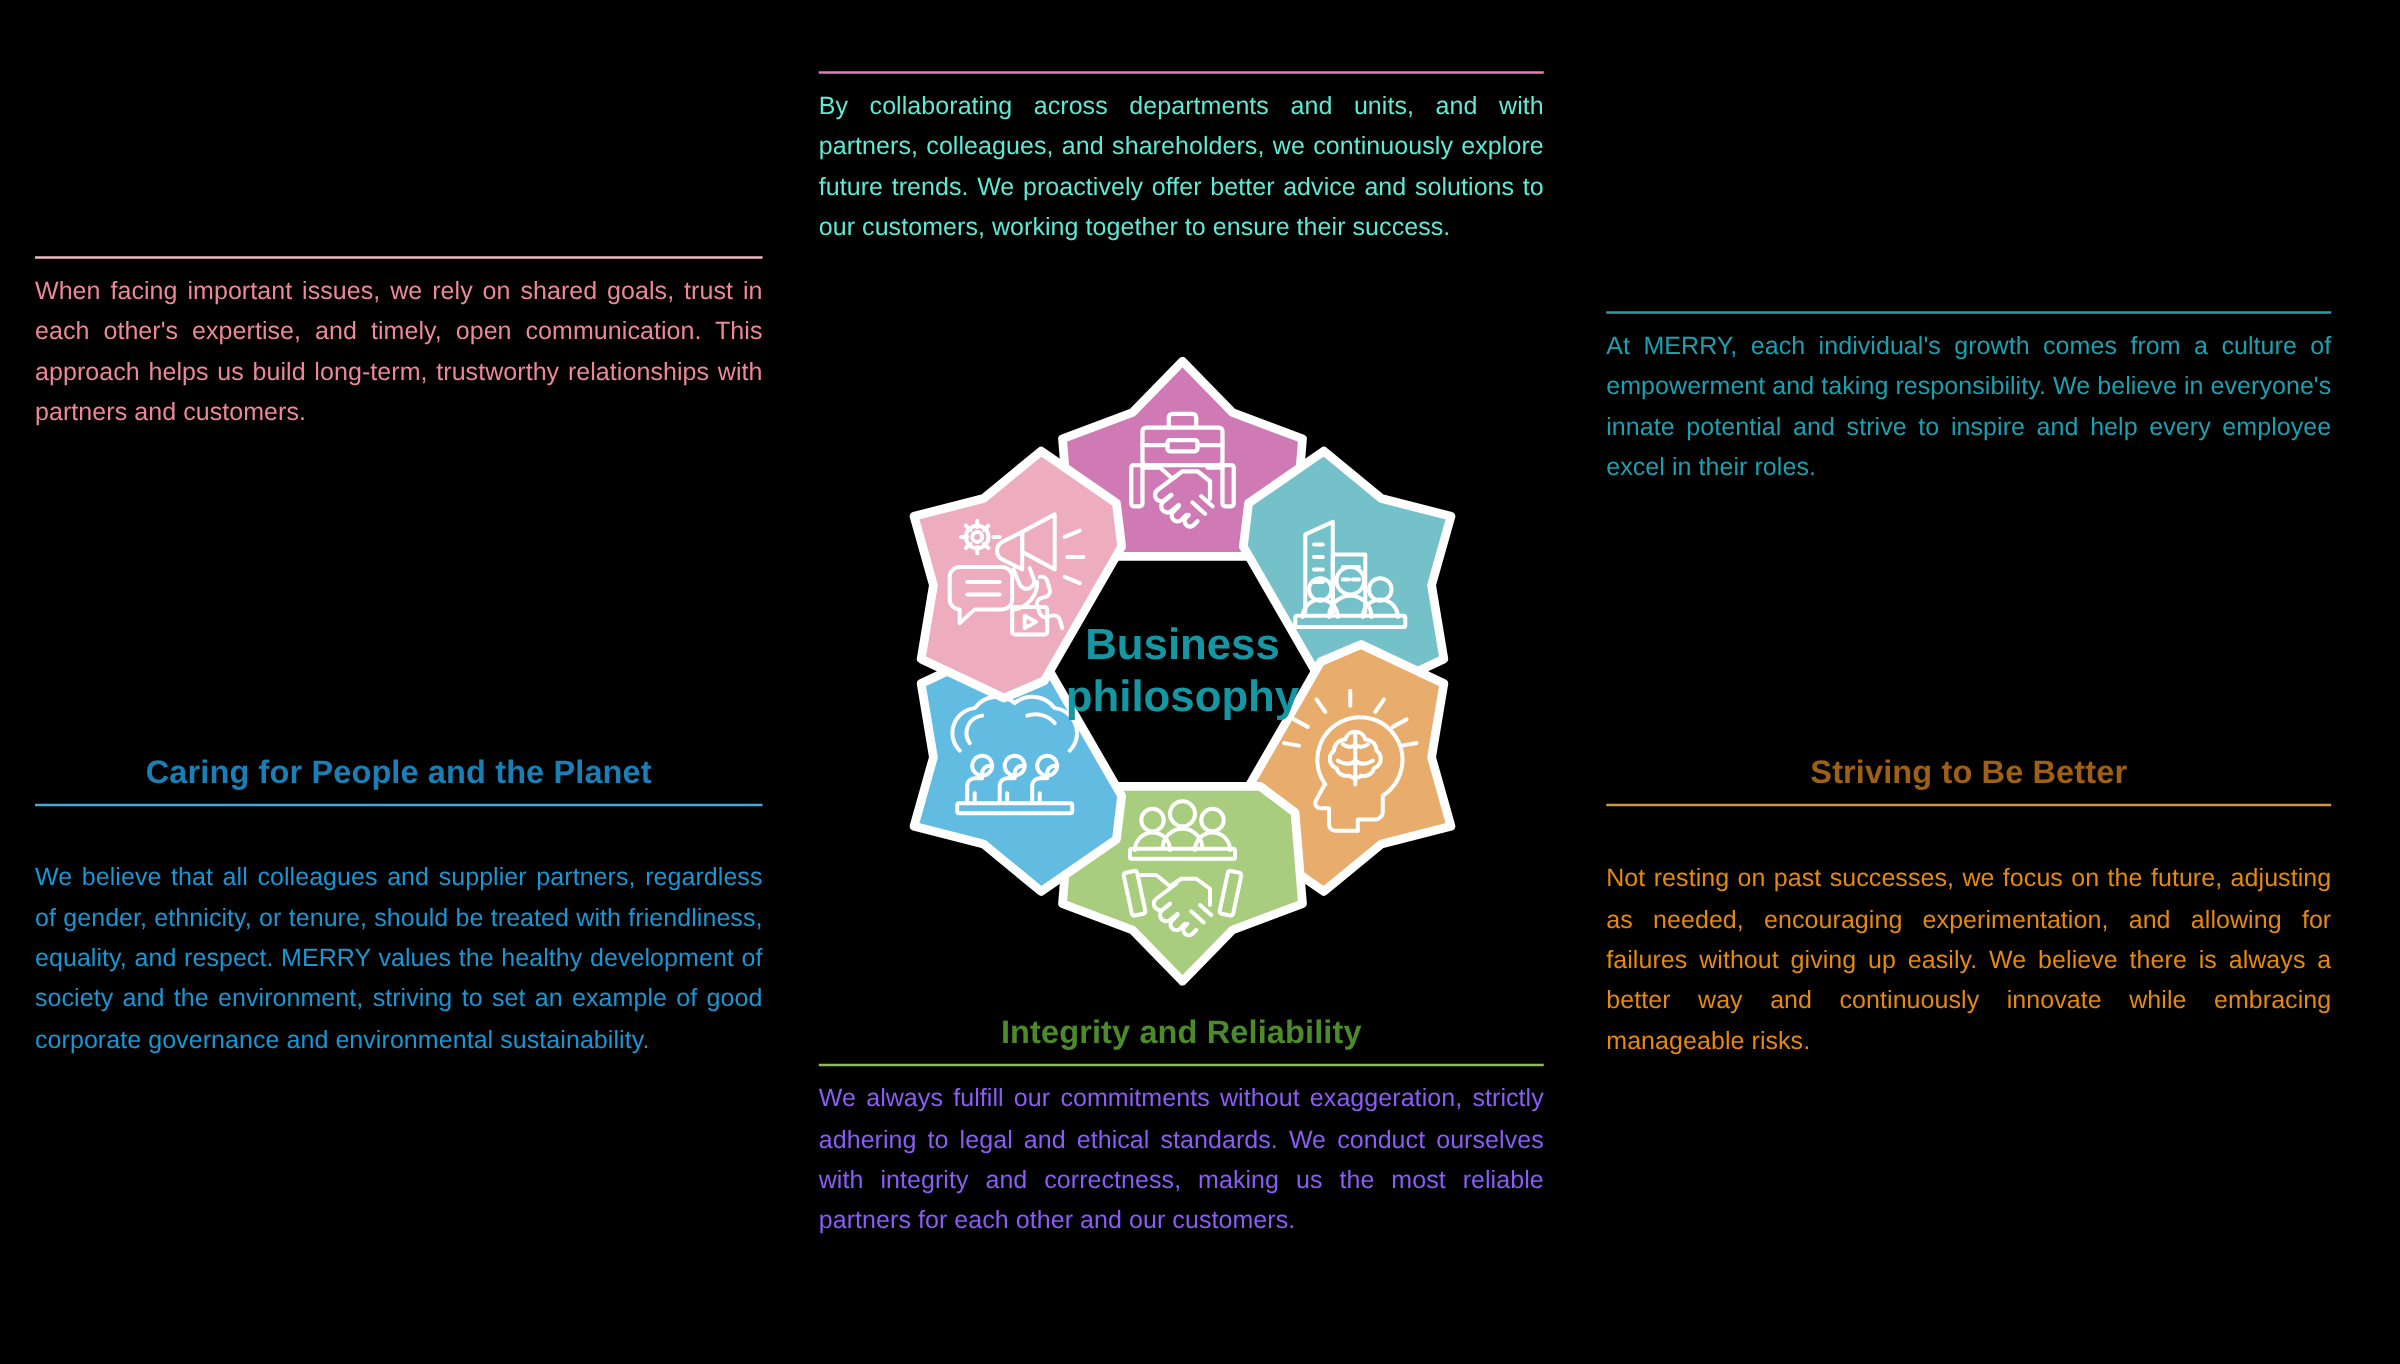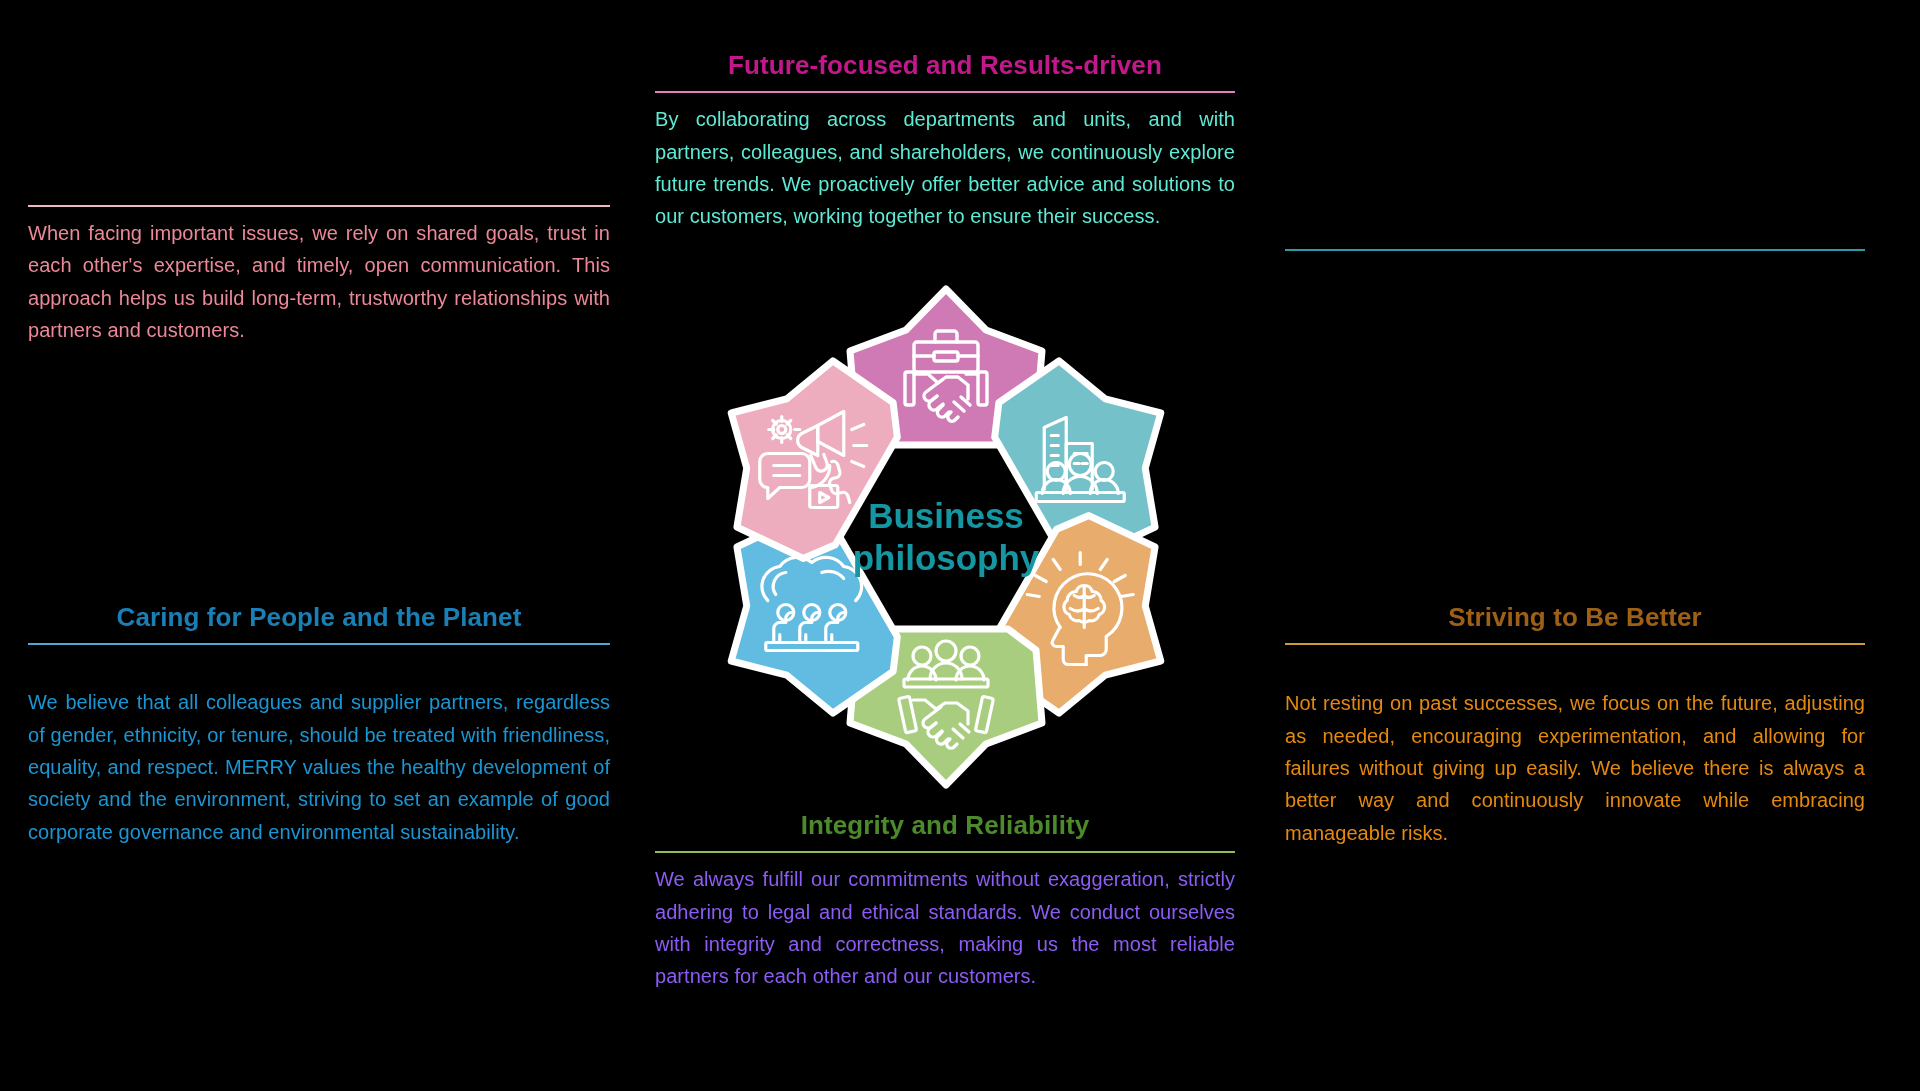--- a/index.html
+++ b/index.html
@@ -87,33 +87,33 @@
     <div class="block-body" style="color: rgb(236, 136, 152);">When facing important issues, we rely on shared goals, trust in each other's expertise, and timely, open commu­nication. This approach helps us build long-term, trust­worthy relationships with partners and customers.</div>
   </div>
 
   <div class="block" id="blk-caring">
     <div class="block-title" style="color: rgb(26, 127, 181);">Caring for People and the Planet</div>
     <div class="rule" style="background:#4aa9d6"></div>
     <div class="block-body" style="color: rgb(26, 150, 212); margin-top: 41px;">We believe that all colleagues and supplier partners, regardless of gender, ethnicity, or tenure, should be treated with friendliness, equality, and respect. MERRY values the healthy development of society and the environment, striving to set an example of good corporate governance and environmental sustainability.</div>
   </div>
 
   <div class="block" id="blk-future">
-    <div class="block-title" style="color: rgb(194, 24, 140);">Future-focused and Results-driven</div>
     <div class="rule" style="background:#e27ec0"></div>
     <div class="block-body" style="color: #5eead4;">By collaborating across departments and units, and with partners, colleagues, and shareholders, we continuously explore future trends. We proactively offer better advice and solutions to our customers, working together to ensure their success.</div>
   </div>
 
   <div class="block" id="blk-integrity">
     <div class="block-title" style="color: rgb(76, 138, 43);">Integrity and Reliability</div>
     <div class="rule" style="background:#8cbb5c"></div>
     <div class="block-body" style="color: #8b5cf6;">We always fulfill our commitments without exaggeration, strictly adhering to legal and ethical standards. We conduct ourselves with integrity and correctness, making us the most reliable partners for each other and our customers.</div>
   </div>
 
   <div class="block" id="blk-empower">
     <div class="rule" style="background:#2e9aa6"></div>
+    <div class="block-body" style="color: rgb(27, 160, 176);">At MERRY, each individual's growth comes from a culture of empowerment and taking responsibility. We believe in everyone's innate potential and strive to inspire and help every employee excel in their roles.</div>
   </div>
 
   <div class="block" id="blk-striving">
     <div class="block-title" style="color: rgb(158, 96, 22);">Striving to Be Better</div>
     <div class="rule" style="background:#cf9a3c"></div>
     <div class="block-body" style="color: rgb(229, 137, 15); margin-top: 42px;">Not resting on past successes, we focus on the future, adjusting as needed, encouraging experimentation, and allowing for failures without giving up easily. We believe there is always a better way and continuously innovate while embracing manageable risks.</div>
   </div>
 
   <div id="wheel">
     <svg viewBox="0 0 520 550" xmlns="http://www.w3.org/2000/svg">

